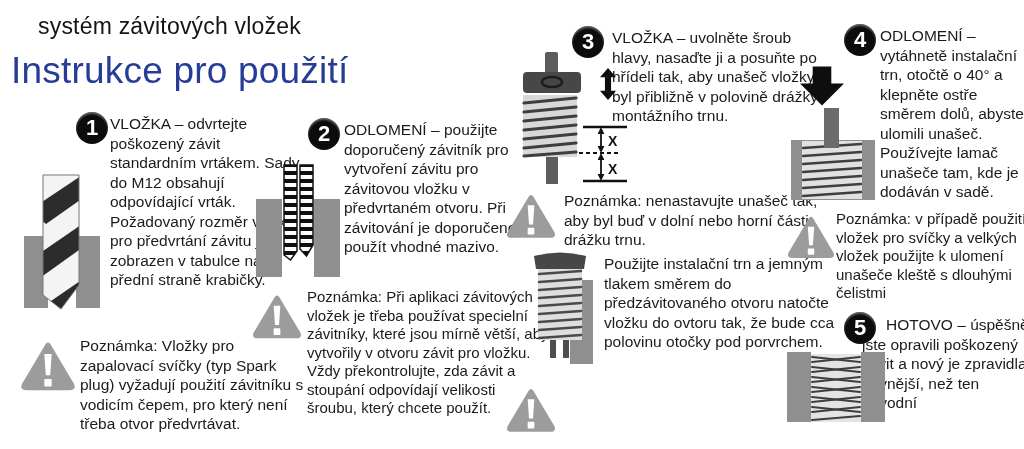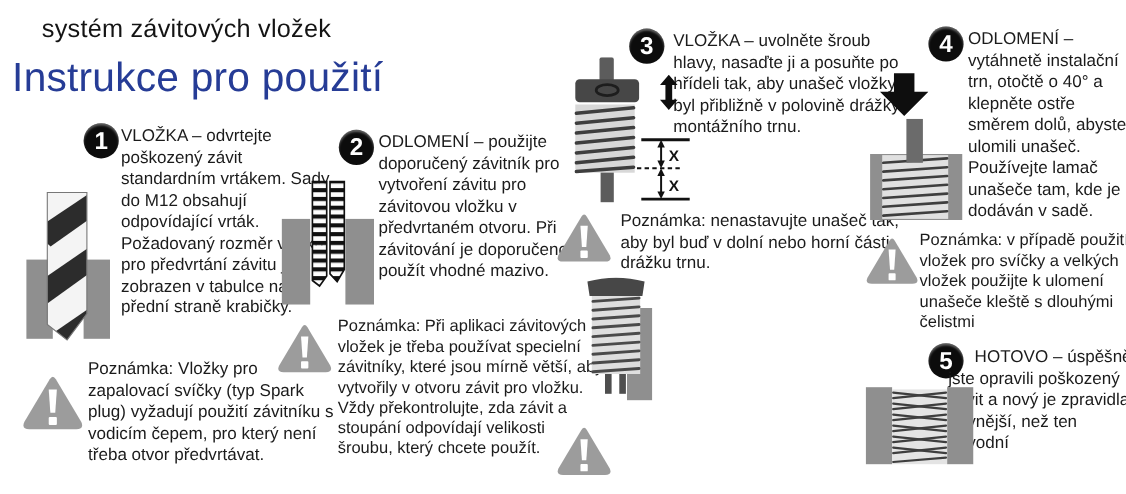--- a/index.html
+++ b/index.html
@@ -53,21 +53,21 @@
       <path d="M10 142 L74 98 L90 110 L26 156 Z" fill="#2c2c2c"></path>
     </g>
     <path d="M21 3 h36 v110 l-18 24 l-18 -14 Z" fill="none" stroke="#777" stroke-width="1"></path>
   </svg>
 
   <svg class="abs" style="left:20px;top:342px;" width="56" height="50" viewBox="0 0 60 54">
     <path d="M27 3 Q30 -2 33 3 L58 45 Q61 52 53 52 L7 52 Q-1 52 2 45 Z" fill="#9c9c9c"></path>
     <path d="M26 13 h8 l-1.6 23 h-4.8 Z" fill="#fff"></path>
     <rect x="26" y="40" width="8" height="8" rx="1" fill="#fff"></rect>
   </svg>
-  <div class="txt" style="left:80px;top:326px;width:226px;">
+  <div class="txt" style="left:80px;top:336px;width:226px;">
     <span class="bold">Poznámka:</span>
     <span>Vložky pro zapalovací svíčky (typ Spark plug) vyžadují použití závitníku s vodicím čepem, pro který není třeba otvor předvrtávat.</span>
   </div>
 
   <div class="badge" style="left:308px;top:118px;">
       <span>2</span>
     </div>
   <div class="txt" style="left:344px;top:120px;width:192px;">
     <span class="bold">ODLOMENÍ</span>
     <span>– použijte doporučený závitník pro vytvoření závitu pro závitovou vložku v předvrtaném otvoru. Při závitování je doporučeno použít vhodné mazivo.</span>
@@ -161,20 +161,21 @@
       <line x1="12" y1="46" x2="54" y2="43"></line>
       <line x1="12" y1="54" x2="54" y2="51"></line>
       <line x1="12" y1="62" x2="54" y2="59"></line>
       <line x1="12" y1="70" x2="54" y2="67"></line>
       <line x1="12" y1="78" x2="54" y2="75"></line>
       <line x1="12" y1="86" x2="54" y2="83"></line>
     </g>
     <path d="M7 4 Q33 -3 59 4 L57 17 H9 Z" fill="#474747"></path>
   </svg>
 
+  <div class="txt" style="left:604px;top:254px;width:240px;">Použijte instalační trn a jemným tlakem směrem do předzávitovaného otvoru natočte vložku do ovtoru tak, že bude cca polovinu otočky pod porvrchem.</div>
 
   <svg class="abs" style="left:506px;top:388px;" width="50" height="46" viewBox="0 0 60 54">
     <path d="M27 3 Q30 -2 33 3 L58 45 Q61 52 53 52 L7 52 Q-1 52 2 45 Z" fill="#9c9c9c"></path>
     <path d="M26 13 h8 l-1.6 23 h-4.8 Z" fill="#fff"></path>
     <rect x="26" y="40" width="8" height="8" rx="1" fill="#fff"></rect>
   </svg>
 
   <div class="badge" style="left:844px;top:24px;">
       <span>4</span>
     </div>

